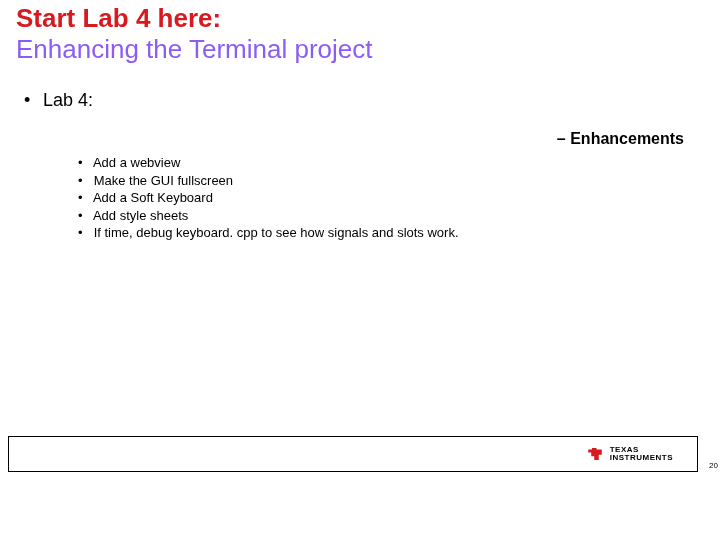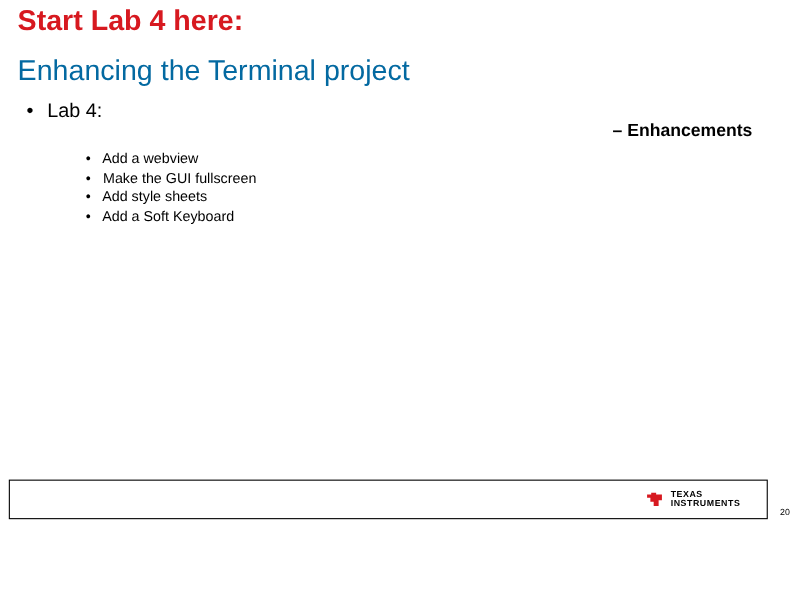--- a/index.html
+++ b/index.html
@@ -17,35 +17,35 @@
   }
   .title-line1 {
     font-size: 26px;
     font-weight: 700;
     color: #d71920;
     line-height: 1.1;
   }
   .title-line2 {
     font-size: 26px;
     font-weight: 400;
-    color: #0369a1;
+    color: #8b5cf6;
     line-height: 1.1;
-    margin-top: 17px;
+    margin-top: 2px;
   }
   .body-block {
     position: absolute;
     left: 24px;
     top: 90px;
     width: 660px;
   }
   .lvl1 {
     font-size: 18px;
     color: #000;
     margin-left: 0;
-    margin-bottom: 0;
+    margin-bottom: 19px;
   }
   .lvl1 .bullet { display:inline-block; width: 14px; }
   .lvl2 {
     font-size: 16px;
     font-weight: 700;
     color: #000;
     margin-left: 24px;
     margin-bottom: 6px;
     text-align: right;
   }
@@ -129,25 +129,29 @@
       <div class="lvl3">
         <span class="dot">•</span>
         <span>Add a webview</span>
       </div>
       <div class="lvl3">
         <span class="dot">•</span>
         <span>Make the GUI fullscreen</span>
       </div>
       <div class="lvl3">
         <span class="dot">•</span>
+        <span>Add a Soft Keyboard</span>
+      </div>
+      <div class="lvl3">
+        <span class="dot">•</span>
         <span>Add style sheets</span>
       </div>
       <div class="lvl3">
         <span class="dot">•</span>
-        <span>Add a Soft Keyboard</span>
+        <span>If time, debug keyboard. cpp to see how signals and slots work.</span>
       </div>
     </div>
   </div>
 
   <div class="footer-bar">
     <div class="ti-logo">
       <svg class="ti-mark" viewBox="0 0 24 24">
         <path fill="#d71920" d="M3 6 L8 6 L8 4 L14 4 L14 6 L21 6 L21 13 L17 13 L17 20 L11 20 L11 15 L7 15 L7 10 L3 10 Z"></path>
       </svg>
       <div class="ti-text">

